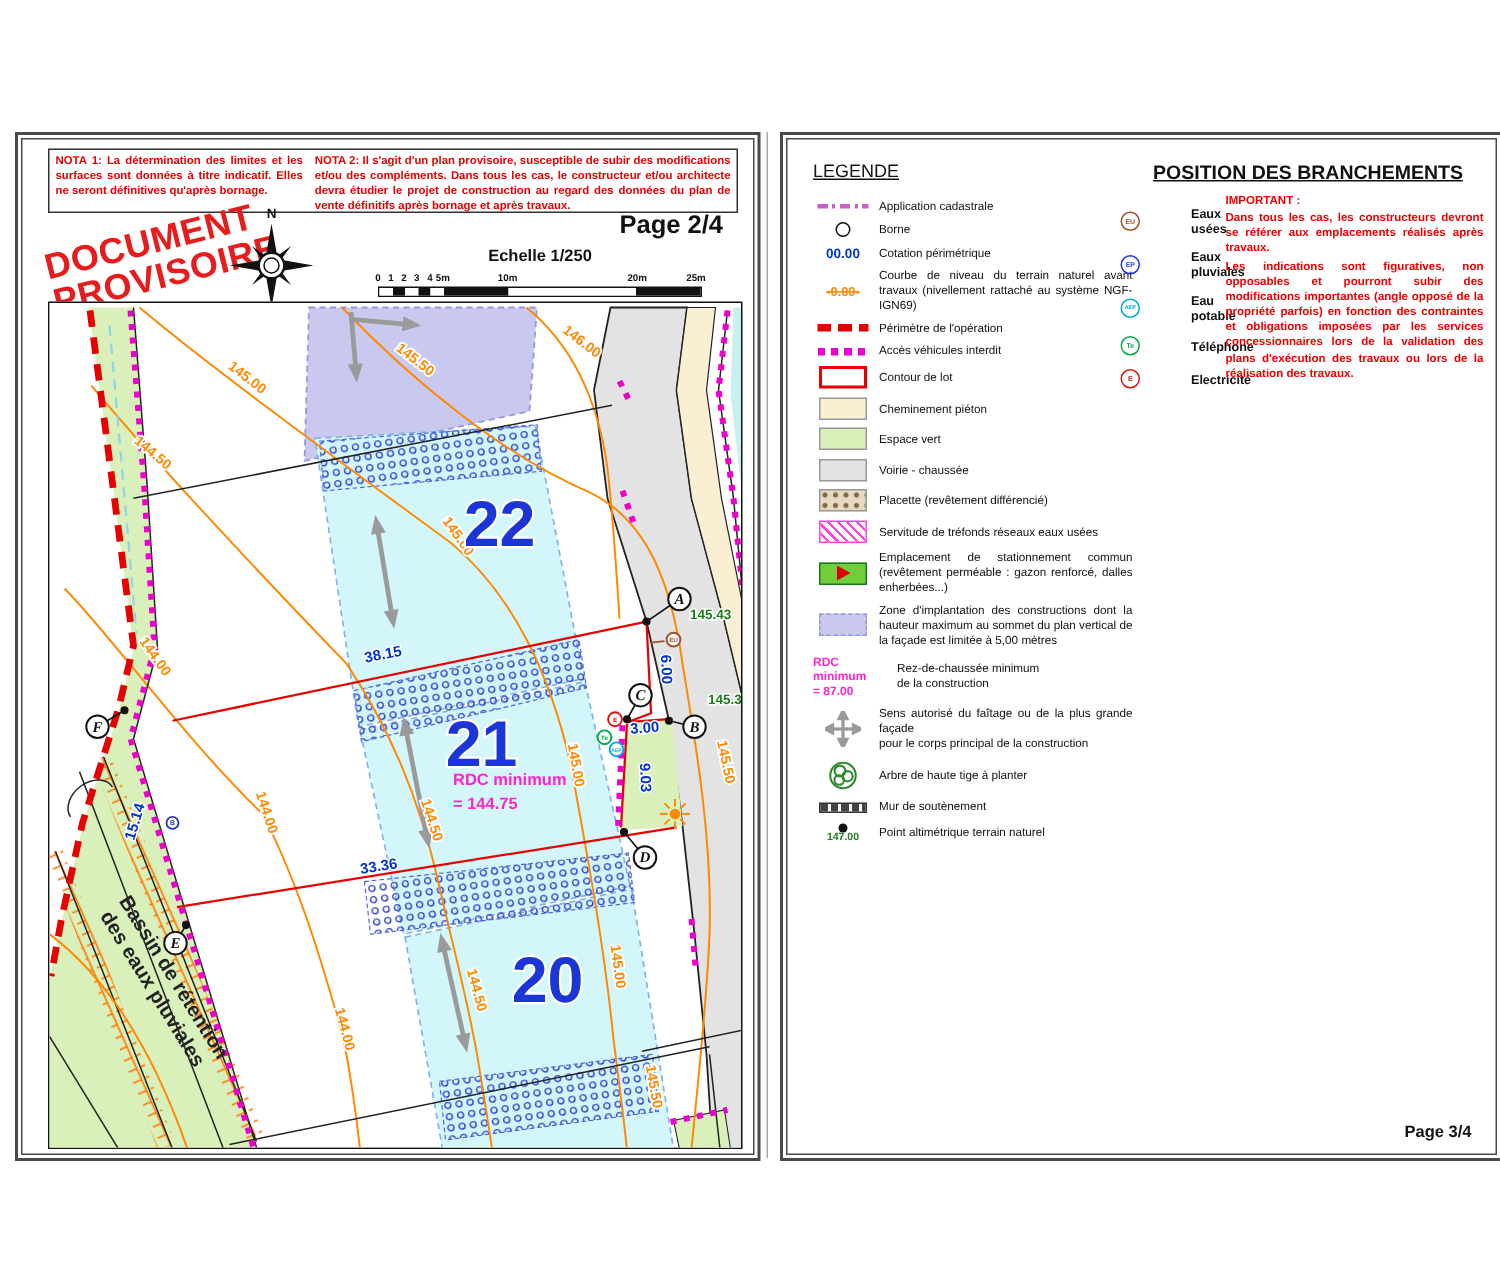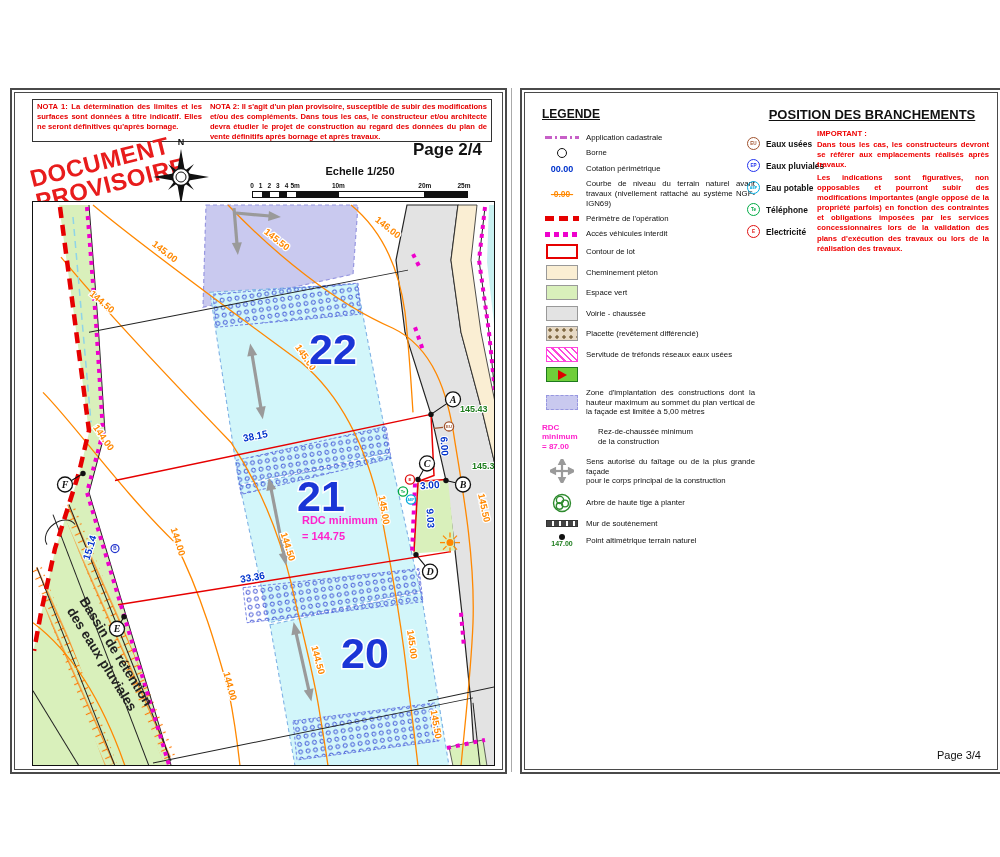--- a/index.html
+++ b/index.html
@@ -33,21 +33,21 @@
   .c-lab{fill:#ff8800;stroke:#fff;stroke-width:2.5px;paint-order:stroke;font:bold 9.5px "Liberation Sans",sans-serif;text-anchor:middle;}
   .dim-lab{fill:#0033cc;stroke:#fff;stroke-width:2px;paint-order:stroke;font:bold 10px "Liberation Sans",sans-serif;text-anchor:middle;}
   .elev-lab{fill:#1e7d1e;stroke:#fff;stroke-width:2px;paint-order:stroke;font:bold 9px "Liberation Sans",sans-serif;}
   .lot-num{fill:#1b35d6;stroke:#fff;stroke-width:3px;paint-order:stroke;font:bold 43px "Liberation Sans",sans-serif;text-anchor:middle;}
   .rdc-lab{fill:#ff22cc;font:bold 11px "Liberation Sans",sans-serif;}
   .basin-lab{fill:#222;font:bold 13.5px "Liberation Sans",sans-serif;}
   .pt-letter{fill:#111;font:italic bold 10px "Liberation Serif",serif;text-anchor:middle;}
   .util-lab{font-weight:bold;text-anchor:middle;}
 
   
-  .leg-title{position:absolute;left:17px;top:14px;font-size:12px;font-weight:bold;text-decoration:underline;color:#111;}
+  .leg-title{position:absolute;left:17px;top:14px;font-size:12px;font-weight:normal;text-decoration:underline;color:#111;}
   .pos-title{position:absolute;left:238px;top:14px;width:218px;text-align:center;font-size:13px;font-weight:bold;text-decoration:underline;color:#111;}
   .legend{position:absolute;left:17px;top:40px;width:213px;}
   .lrow{display:flex;align-items:center;margin-bottom:5.5px;}
   .sw{flex:0 0 40px;display:flex;align-items:center;justify-content:center;}
   .sw-wide{flex:0 0 52px;}
   .llabel{font-size:7.8px;color:#111;line-height:1.25;white-space:pre-line;padding-left:4px;text-align:justify;}
   .sw-appcad{width:34px;height:3px;background:repeating-linear-gradient(90deg,#c75fc7 0 7px,transparent 7px 10px,#c75fc7 10px 12px,transparent 12px 15px);}
   .sw-borne{width:8px;height:8px;border:1.5px solid #111;border-radius:50%;}
   .sw-cot{font-size:9px;font-weight:bold;color:#0033cc;}
   .sw-courbe{font-size:8.5px;font-weight:bold;color:#ff8800;text-decoration:line-through;}
@@ -63,32 +63,32 @@
   .f-zprin{background:#d2f6fa;border:1.5px dashed #6fa8dc;}
   .f-zacro{background-color:#fff;border:1px dashed #6fa8dc;background-image:radial-gradient(circle at 3px 3px,#2b3fd0 1.2px,transparent 1.7px);background-size:6px 6px;}
   .f-zfac{background:#c9c9ef;border:1.5px dashed #9797e0;}
   .sw-rdctext{font-size:8px;font-weight:bold;color:#ff22cc;white-space:pre-line;line-height:1.2;}
   .sw-mur{width:30px;height:5px;border:1px solid #333;background:repeating-linear-gradient(90deg,#444 0 5px,#fff 5px 7px);}
   .pt-alt{display:flex;flex-direction:column;align-items:center;}
   .pt-alt .dot{width:6px;height:6px;background:#111;border-radius:50%;}
   .pt-alt .alt-val{font-size:7px;font-weight:bold;color:#1e7d1e;}
 
   .branch{position:absolute;left:222px;top:44px;width:92px;}
-  .brow{display:flex;align-items:center;margin-bottom:9px;}
+  .brow{display:flex;align-items:center;margin-bottom:9px;gap:28px;}
   .bcirc{flex:0 0 13px;height:13px;border-radius:50%;border:1.6px solid;display:flex;align-items:center;justify-content:center;font-size:4.6px;font-weight:bold;box-sizing:border-box;}
   .blabel{font-size:8.4px;font-weight:bold;color:#111;padding-left:6px;}
   .bc-eu{color:#a0522d;border-color:#a0522d;}
   .bc-ep{color:#2233ee;border-color:#2233ee;}
   .bc-aep{color:#00aadd;border-color:#00aadd;font-size:3.6px;}
   .bc-te{color:#00aa44;border-color:#00aa44;}
   .bc-e{color:#e01010;border-color:#e01010;}
   .important{position:absolute;left:292px;top:36px;width:172px;color:#ee0000;font-size:7.7px;font-weight:bold;line-height:1.32;text-align:justify;}
   .important .ttl{margin-bottom:1px;}
   .important p{margin:0 0 2px 0;}
-  .page-num-r{position:absolute;right:16px;bottom:8px;font-size:11px;font-weight:normal;color:#111;}
+  .page-num-r{position:absolute;right:16px;bottom:8px;font-size:11px;font-weight:bold;color:#111;}
 </style>
 </head>
 <body>
 
 <div id="page-divider"></div>
 
 <div class="page" id="page-left">
   <div class="page-inner">
 
     <div class="nota-box">
@@ -401,20 +401,21 @@
             <div class="sw-fill f-servitude"></div>
           </div>
         <div class="llabel">Servitude de tréfonds réseaux eaux usées</div>
       </div>
       <div class="lrow">
         <div class="sw">
             <div class="sw-fill f-stat">
               <i></i>
             </div>
           </div>
+        <div class="llabel">Emplacement de stationnement commun (revêtement perméable : gazon renforcé, dalles enherbées...)</div>
       </div>
       <div class="lrow">
         <div class="sw">
             <div class="sw-fill f-zfac"></div>
           </div>
         <div class="llabel">Zone d'implantation des constructions dont la hauteur maximum au sommet du  plan vertical de la façade est limitée à 5,00 mètres</div>
       </div>
       <div class="lrow">
         <div class="sw sw-wide sw-rdctext">RDC minimum
 = 87.00</div>

